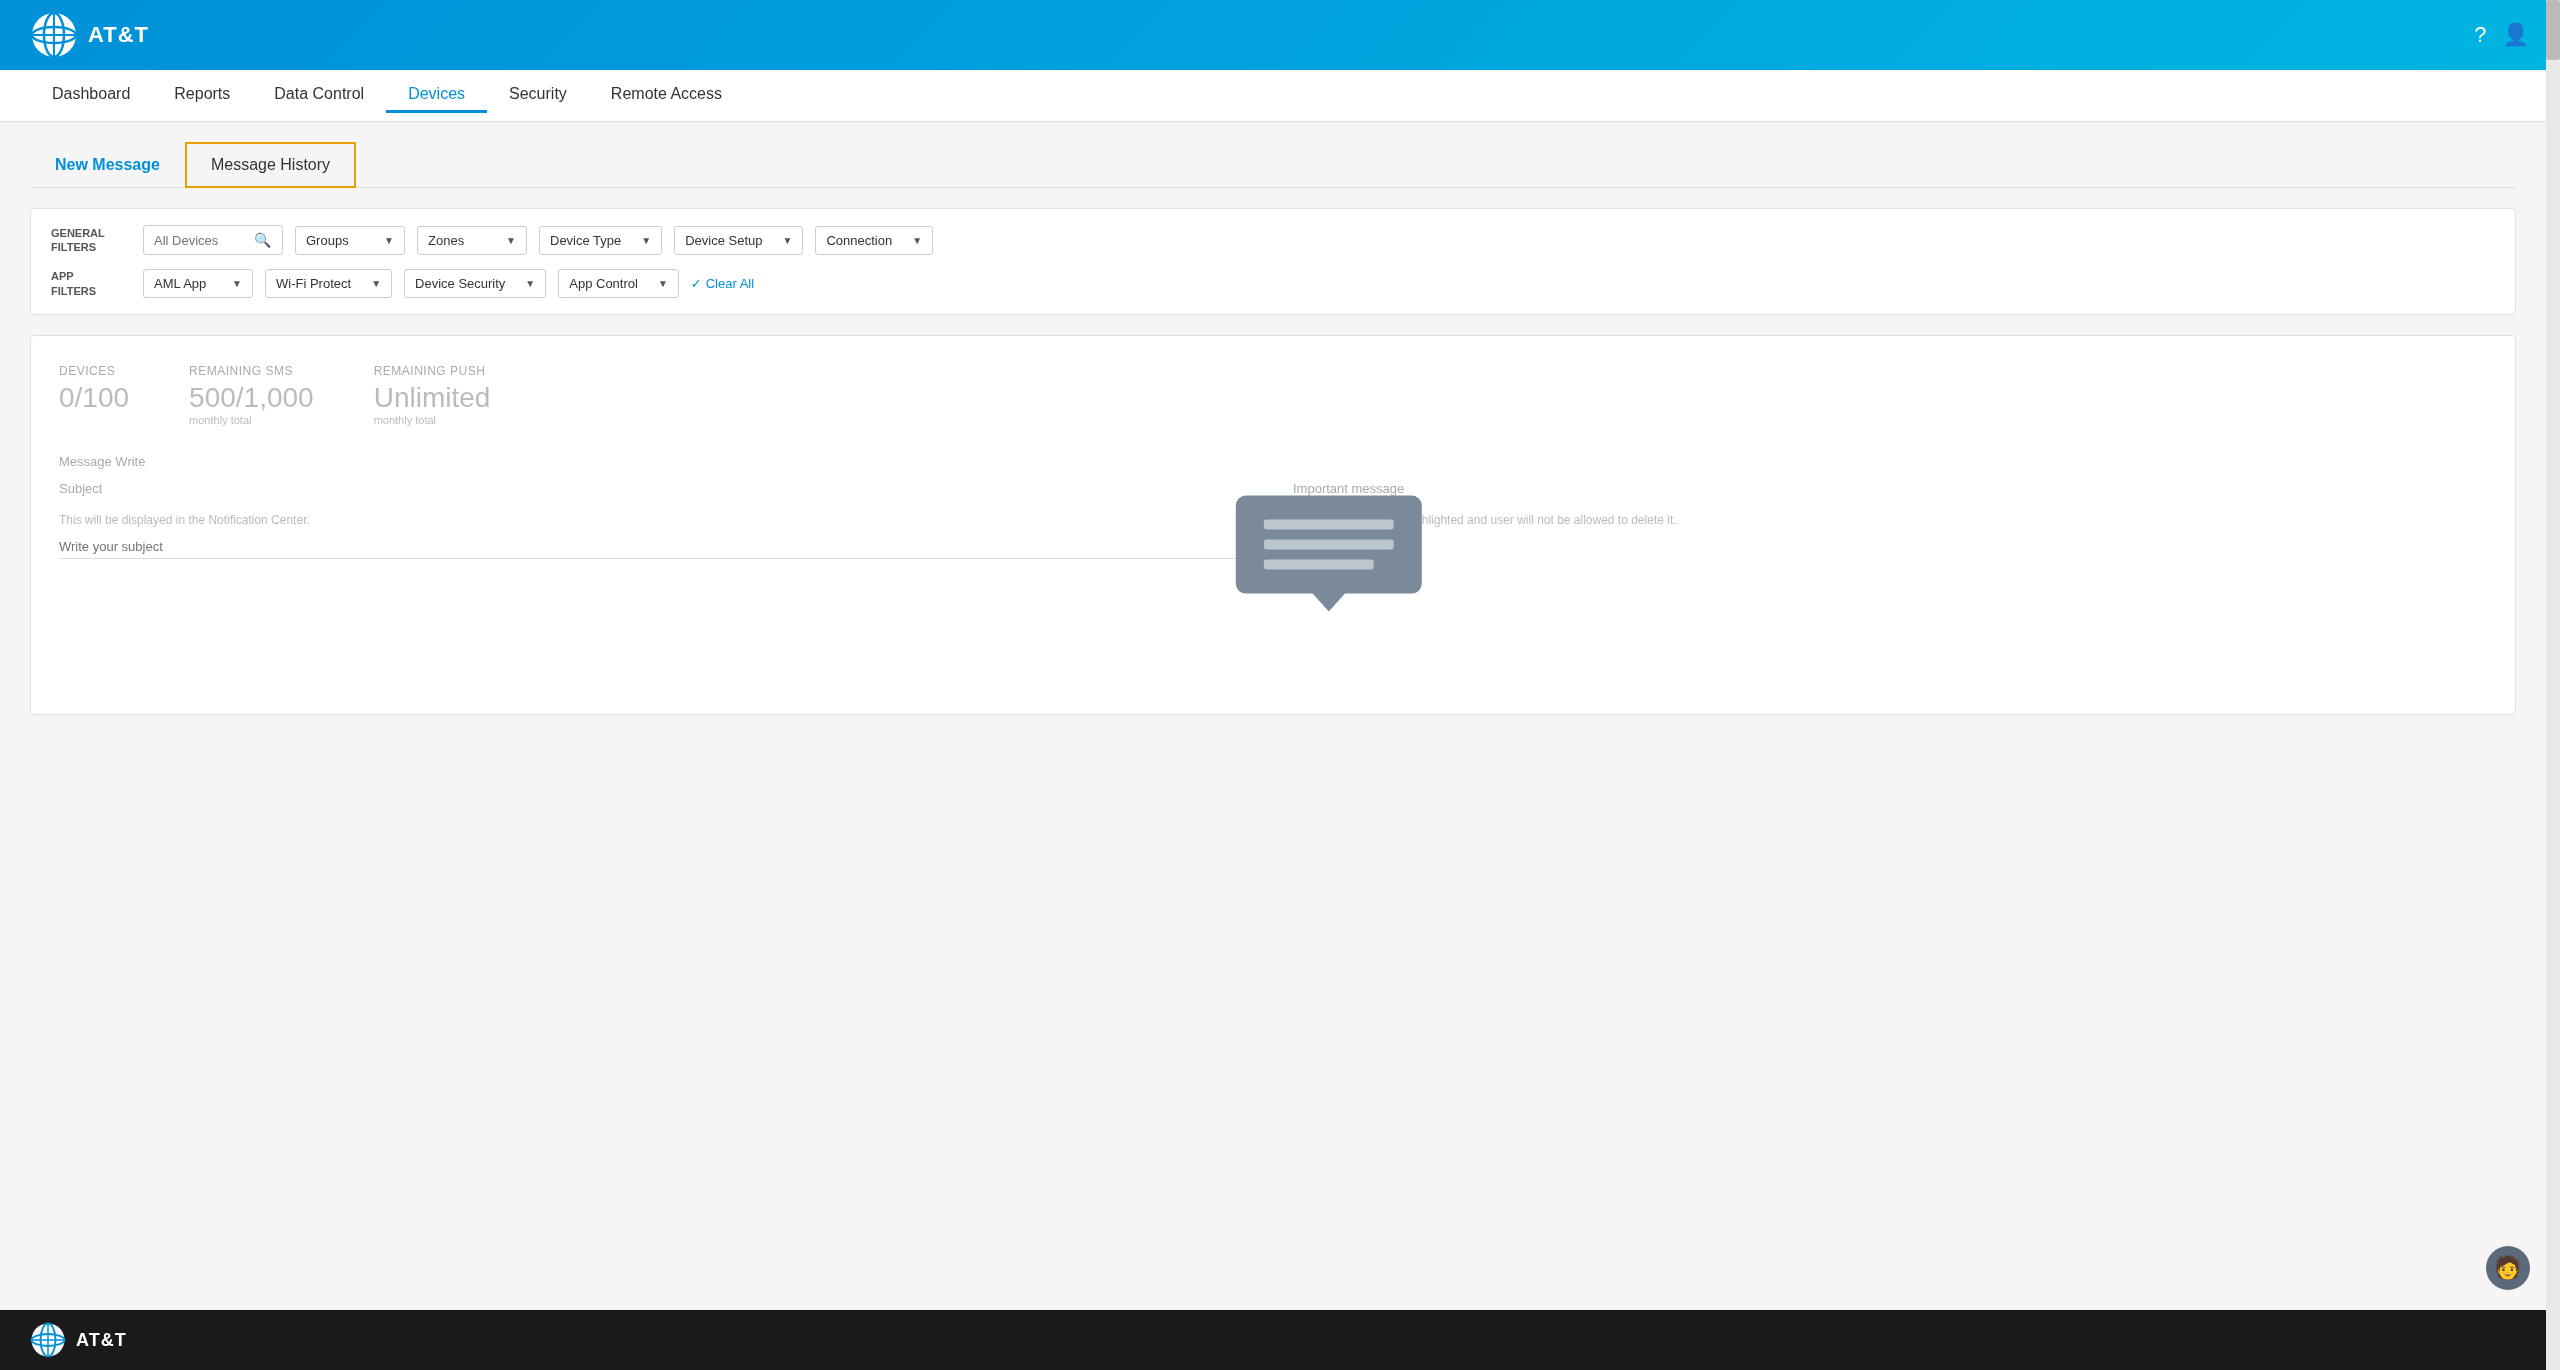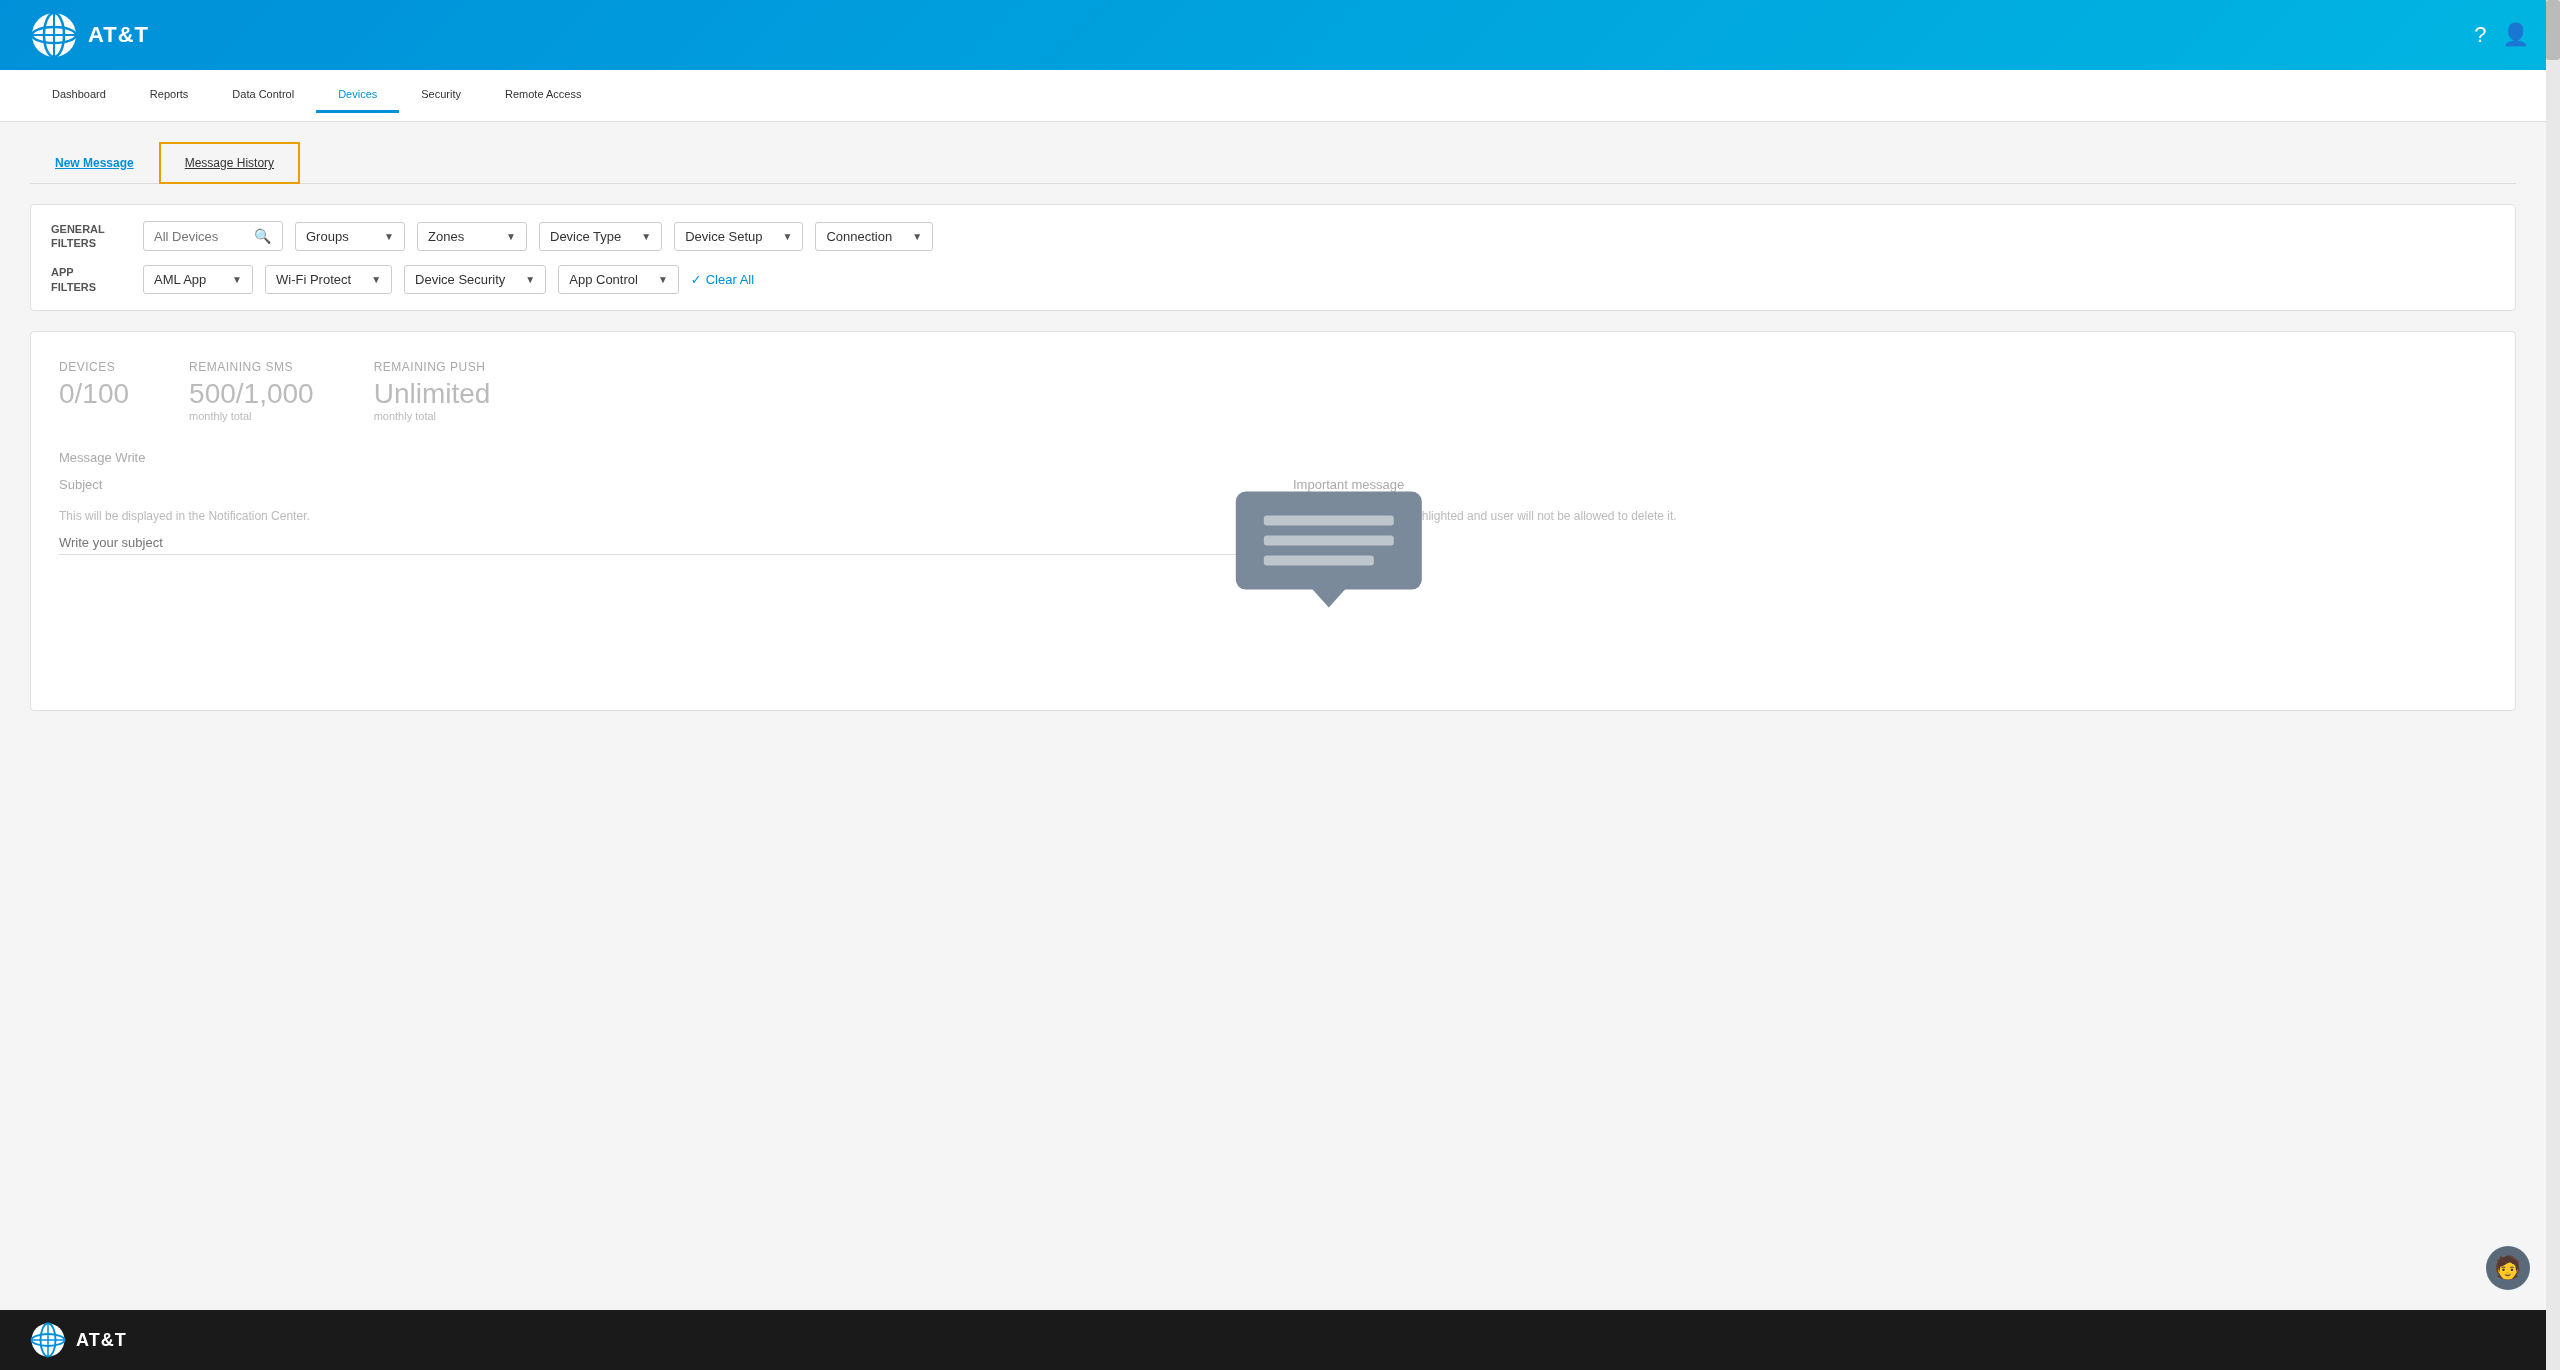--- a/index.html
+++ b/index.html
@@ -55,21 +55,21 @@
       align-items: center;
       padding: 0 30px;
       height: 52px;
       gap: 0;
     }
     .nav-item {
       padding: 0 22px;
       height: 35px;
       display: flex;
       align-items: center;
-      font-size: 11px;
+      font-size: 16px;
       color: #333;
       cursor: pointer;
       border-bottom: 3px solid transparent;
       text-decoration: none;
     }
     .nav-item.active {
       color: #0090d9;
       border-bottom: 3px solid #0090d9;
       font-weight: 500;
     }
@@ -103,26 +103,25 @@
 
     
     .tabs {
       display: flex;
       gap: 0;
       margin-bottom: 20px;
       border-bottom: 1px solid #ddd;
     }
     .tab {
       padding: 12px 24px;
-      font-size: 12px;
+      font-size: 16px;
       cursor: pointer;
       border: 1px solid transparent;
       margin-bottom: -1px;
       background: none;
-      text-decoration: underline;
     }
     .tab.active-tab {
       color: #0090d9;
       font-weight: 600;
       border-bottom: 2px solid transparent;
     }
     .tab.outlined-tab {
       border: 2px solid #e8a000;
       color: #333;
       font-weight: 500;

